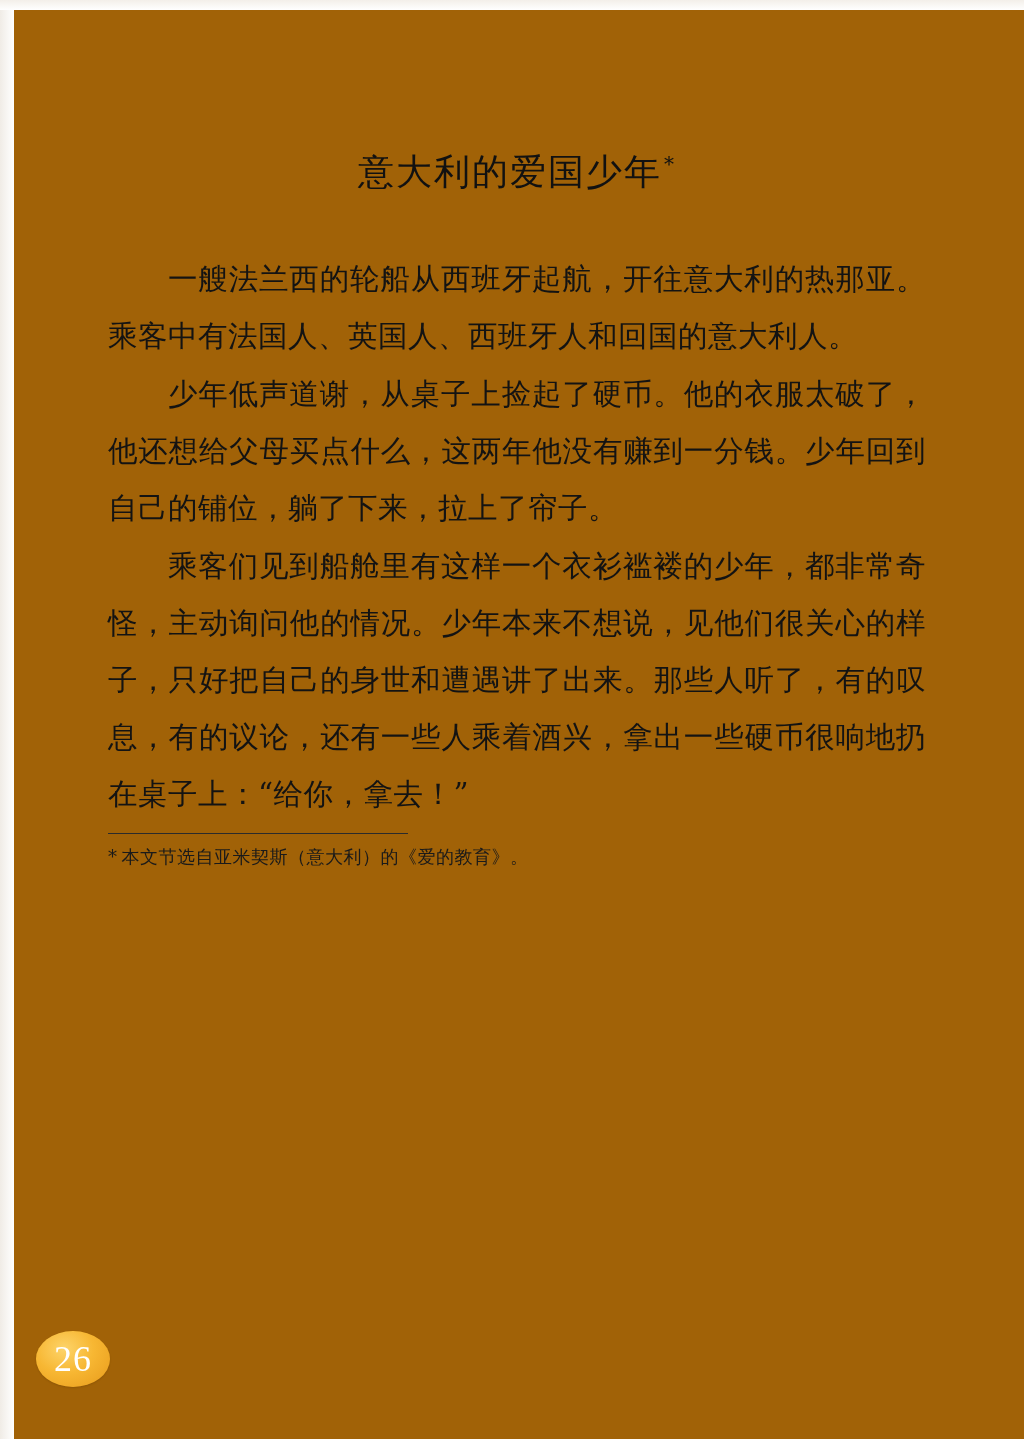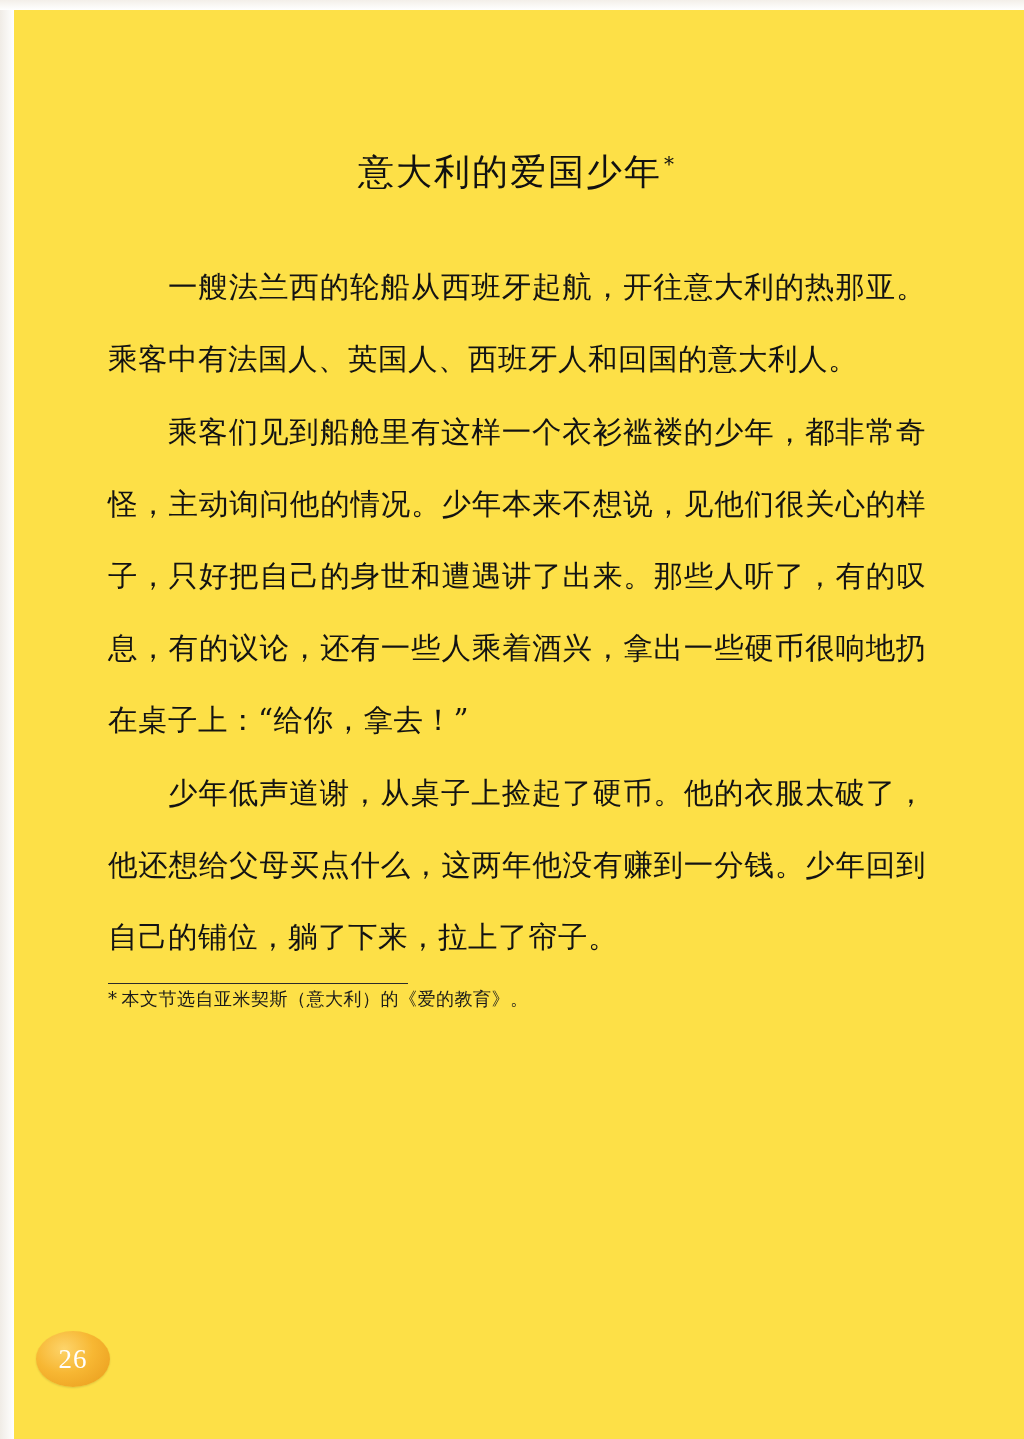--- a/index.html
+++ b/index.html
@@ -12,21 +12,21 @@
     height: 1439px;
     position: relative;
     font-family: "Liberation Serif", "DejaVu Serif", serif;
     color: #141414;
     overflow: hidden;
   }
 
   .page {
     position: absolute;
     inset: 0;
-    background: #fde047;
+    background: #a16207;
     padding-left: 36px;
   }
 
   
   .page-edge-left {
     position: absolute;
     left: 0; top: 0; bottom: 0;
     width: 14px;
     background: linear-gradient(to right, #f0ece6, #ffffff);
   }
@@ -55,41 +55,42 @@
     line-height: 1.2;
   }
   .title .footnote-mark {
     font-size: 20px;
     vertical-align: super;
     margin-left: 2px;
   }
 
   .body-text {
     font-size: 29.5px;
-    line-height: 72px;
+    line-height: 57px;
     letter-spacing: 0.5px;
     text-align: justify;
     text-justify: inter-character;
     color: #131313;
     font-family: "DejaVu Serif", "Liberation Serif", serif;
   }
 
   .para {
     margin: 0 0 1px 0;
     text-indent: 60px;
   }
 
   .footnote-rule {
     margin-top: 10px;
     width: 300px;
     height: 1px;
     background: #2b2b2b;
   }
 
   .footnote {
+    margin-top: 8px;
     font-size: 18px;
     line-height: 30px;
     letter-spacing: 0.5px;
     color: #1a1a1a;
     font-family: "DejaVu Serif", "Liberation Serif", serif;
   }
   .footnote .footnote-star {
     margin-right: 4px;
   }
 
@@ -101,42 +102,42 @@
     height: 56px;
     border-radius: 50%;
     background: radial-gradient(ellipse at 38% 32%, #fdd46a 0%, #f7b733 45%, #e89a1a 100%);
     box-shadow: 0 1px 2px rgba(0,0,0,0.12);
     display: flex;
     align-items: center;
     justify-content: center;
   }
   .page-number-badge span {
     color: #ffffff;
-    font-size: 27px;
+    font-size: 36px;
     font-family: "Liberation Serif", serif;
     letter-spacing: 1px;
   }
 </style>
 </head>
 <body>
 
 <div class="page">
   <div class="page-edge-left"></div>
   <div class="page-edge-top"></div>
 
   <div class="content">
 
     <h1 class="title">
       <span>意大利的爱国少年</span><span class="footnote-mark">*</span>
     </h1>
 
     <div class="body-text">
       <p class="para">一艘法兰西的轮船从西班牙起航，开往意大利的热那亚。乘客中有法国人、英国人、西班牙人和回国的意大利人。</p>
+      <p class="para">少年低声道谢，从桌子上捡起了硬币。他的衣服太破了，他还想给父母买点什么，这两年他没有赚到一分钱。少年回到自己的铺位，躺了下来，拉上了帘子。</p>
       <p class="para">乘客们见到船舱里有这样一个衣衫褴褛的少年，都非常奇怪，主动询问他的情况。少年本来不想说，见他们很关心的样子，只好把自己的身世和遭遇讲了出来。那些人听了，有的叹息，有的议论，还有一些人乘着酒兴，拿出一些硬币很响地扔在桌子上：“给你，拿去！”</p>
-      <p class="para">少年低声道谢，从桌子上捡起了硬币。他的衣服太破了，他还想给父母买点什么，这两年他没有赚到一分钱。少年回到自己的铺位，躺了下来，拉上了帘子。</p>
     </div>
 
     <div class="footnote-rule"></div>
 
     <div class="footnote">
       <span class="footnote-star">*</span><span>本文节选自亚米契斯（意大利）的《爱的教育》。</span>
     </div>
   </div>
 
   <div class="page-number-badge">

